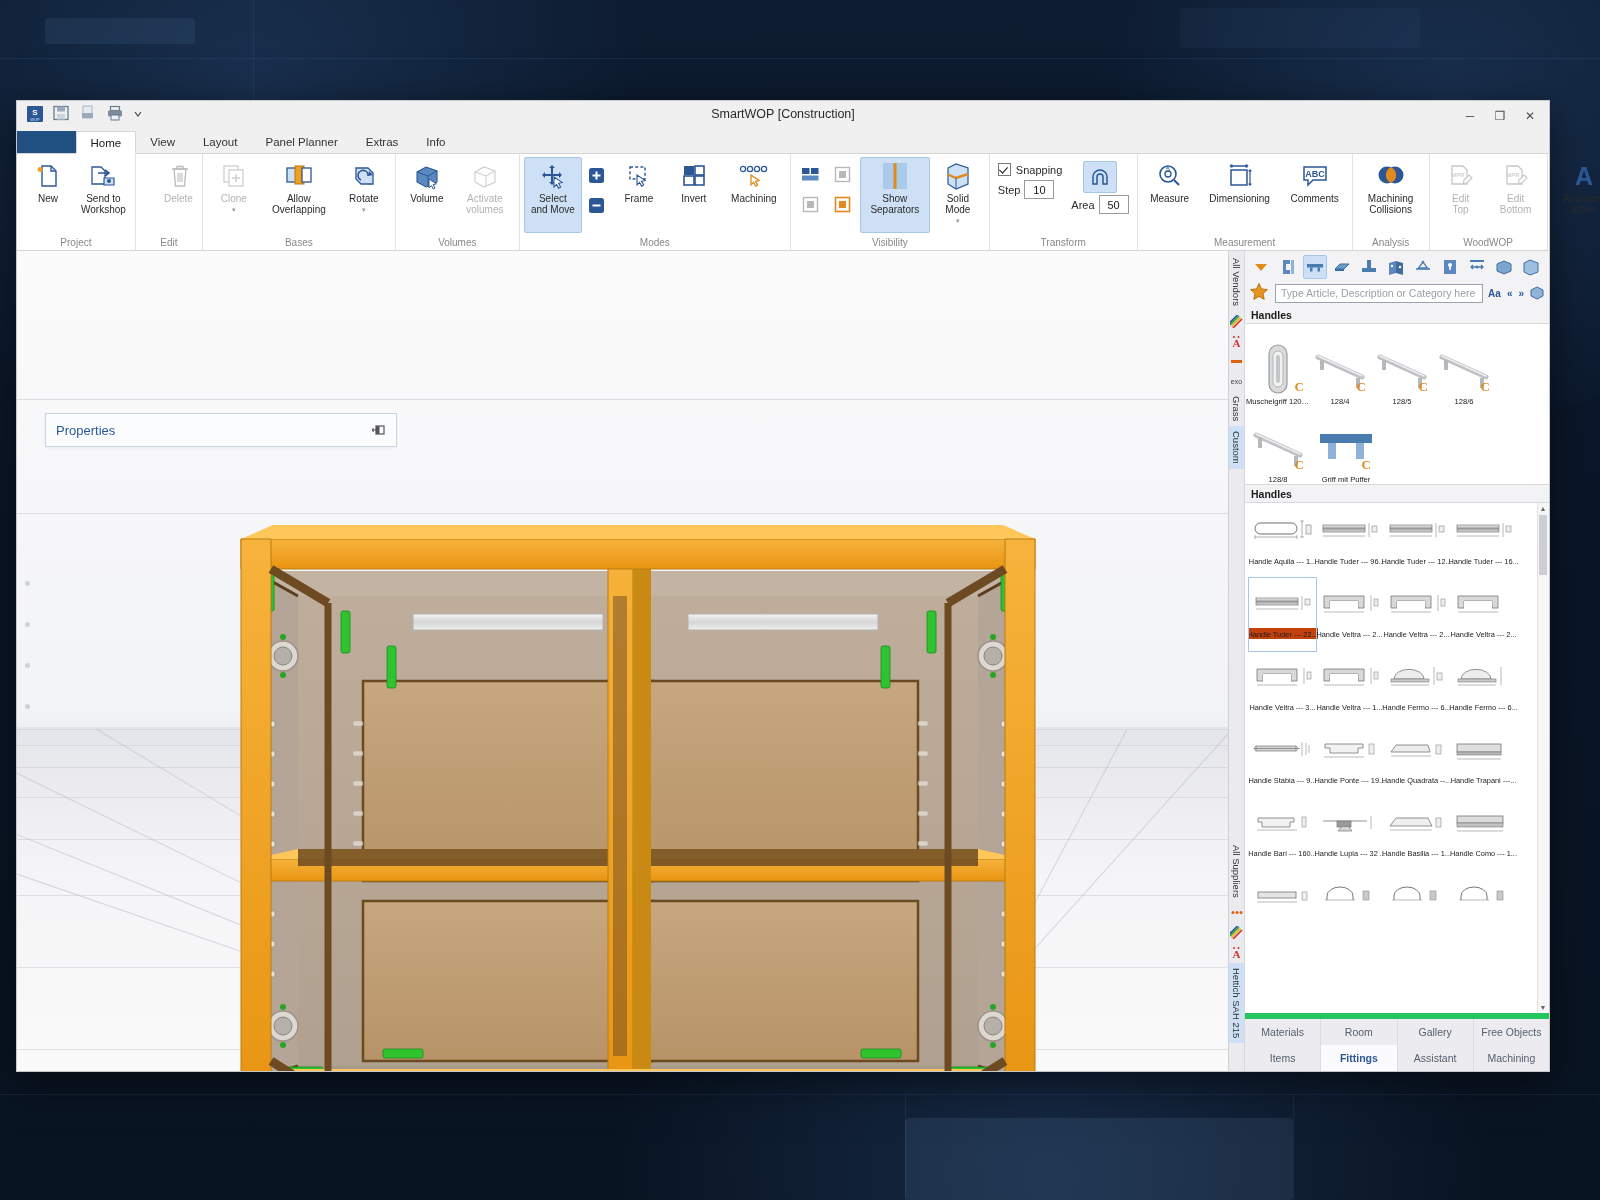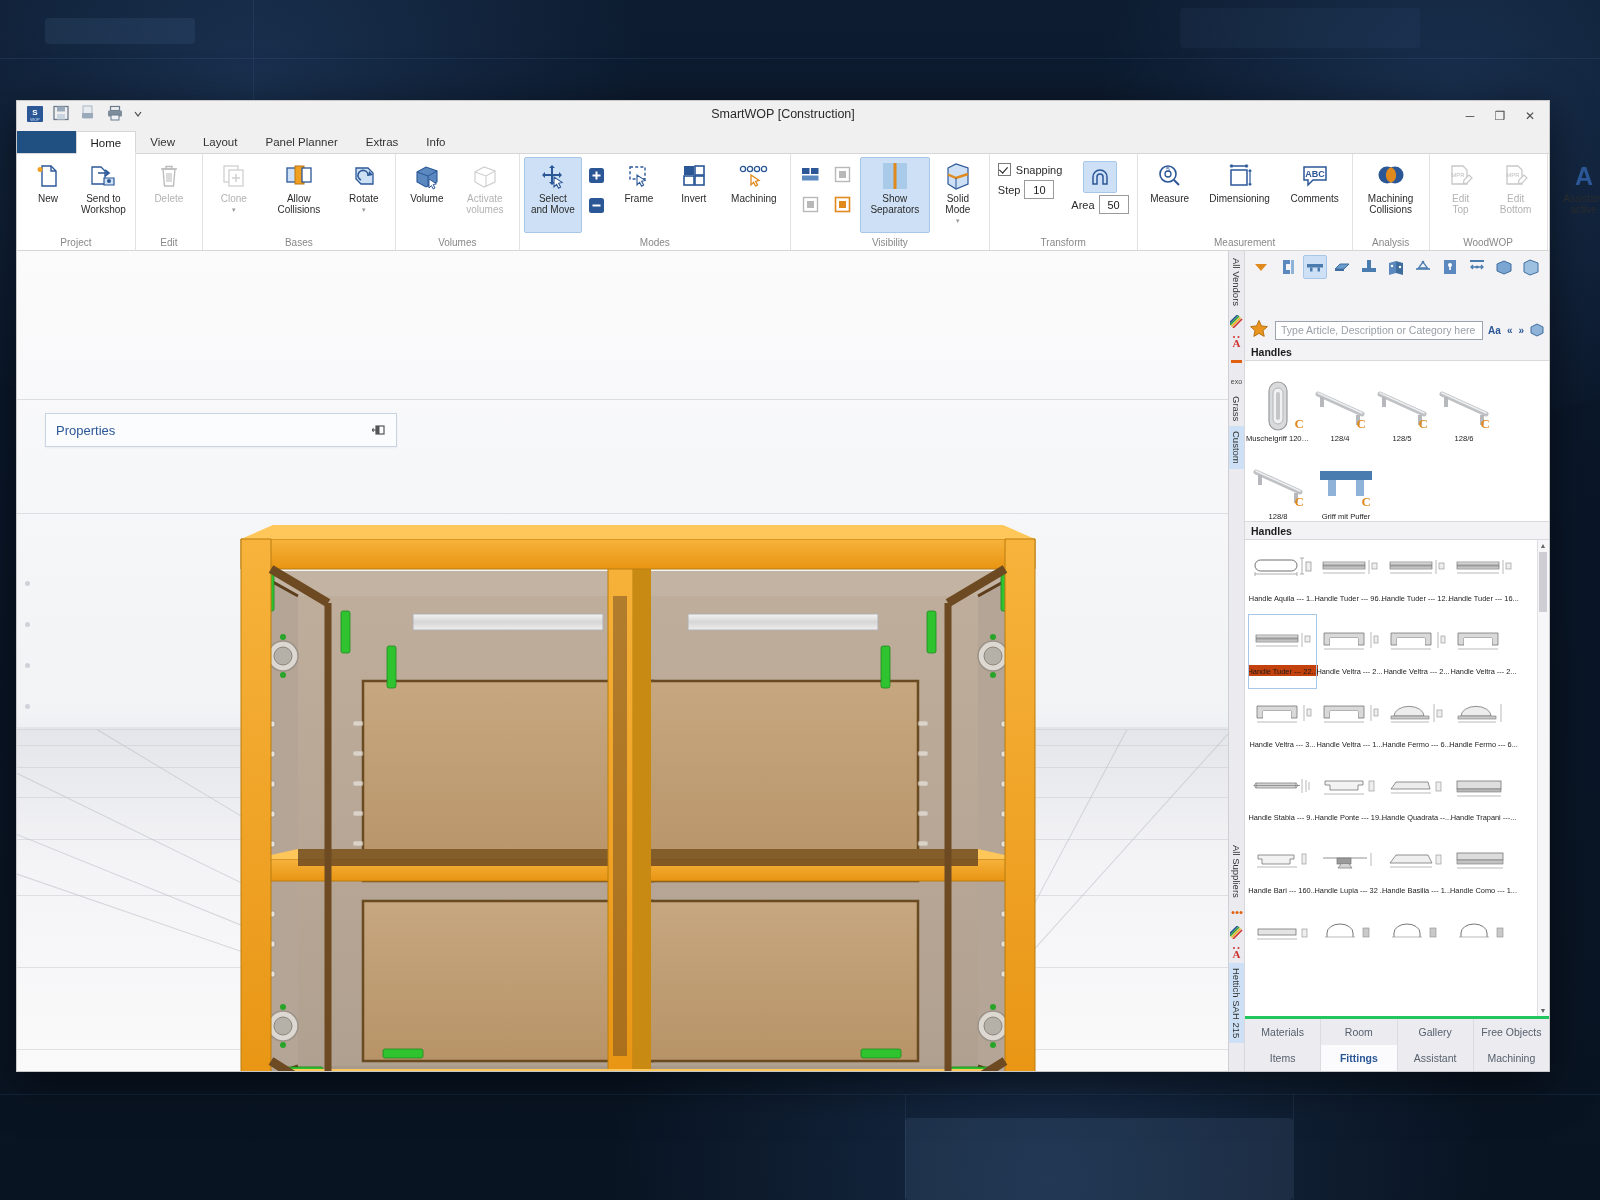--- a/index.html
+++ b/index.html
@@ -101,21 +101,21 @@
   .vtab{writing-mode:vertical-rl;text-orientation:mixed;font-size:9.5px;color:#333;
      padding:5px 1px;text-align:center;line-height:13px;}
   .vtab.sel{background:#cde0f5;}
   .vico{height:16px;display:flex;align-items:center;justify-content:center;font-size:9px;margin:2px 0;}
   .catmain{flex:1 1 auto;display:flex;flex-direction:column;min-width:0;}
   .cattop{padding:3px 4px 0;}
   .icorow{display:flex;align-items:center;gap:3px;height:26px;overflow:hidden;}
   .icorow .ci{width:22px;height:22px;display:flex;align-items:center;justify-content:center;
      border:1px solid transparent;border-radius:2px;flex:0 0 auto;}
   .icorow .ci.sel{background:#cde0f5;border-color:#a7c7e8;}
-  .searchrow{display:flex;align-items:center;gap:4px;height:26px;margin-top:37px;}
+  .searchrow{display:flex;align-items:center;gap:4px;height:26px;}
   .searchrow .star{width:22px;height:22px;flex:0 0 auto;}
   .searchbox{flex:1 1 auto;height:17px;border:1px solid #9aa3ae;background:#fff;
      font-size:10.5px;color:#9aa0a8;display:flex;align-items:center;padding:0 5px;}
   .srtool{font-size:10px;color:#2b5797;padding:0 1px;flex:0 0 auto;font-weight:bold;}
   .cathdr{font-size:10.5px;font-weight:bold;color:#1b1b1b;padding:3px 6px 2px;
      border-bottom:1px solid #d9d9dd;}
   .favsec{background:#fff;border-bottom:1px solid #d9d9dd;padding:4px 2px 0;}
   .fgrid{display:flex;flex-wrap:wrap;}
   .fcell{width:62px;height:78px;display:flex;flex-direction:column;align-items:center;
      justify-content:flex-end;position:relative;}
@@ -131,21 +131,21 @@
   .lcell .art{height:50px;width:100%;display:flex;align-items:center;justify-content:center;}
   .lcell .cap{font-size:7.4px;color:#1b1b1b;text-align:center;width:70px;
      white-space:nowrap;overflow:hidden;line-height:9px;padding-top:2px;}
   .lcell.sel .cap{background:#c2410c;}
   .lcell.sel{outline:1px solid #a7c7e8;}
   .vscroll{position:absolute;right:0;top:0;bottom:0;width:11px;background:#f6f6f8;
      border-left:1px solid #e0e0e4;}
   .vscroll .thumb{position:absolute;left:1px;width:8px;top:12px;height:60px;background:#cdcdd3;}
   .vscroll .ar{position:absolute;left:0;width:10px;height:11px;font-size:7px;color:#666;
      display:flex;align-items:center;justify-content:center;}
-  .btabs{flex:0 0 auto;border-top:3px solid #22c55e;background:#ececf0;}
+  .btabs{flex:0 0 auto;border-top:6px solid #22c55e;background:#ececf0;}
   .btrow{display:flex;}
   .btrow .bt{flex:1;text-align:center;font-size:10.5px;color:#56606d;padding:7px 0;
      border-right:1px solid #dcdce0;}
   .btrow .bt:last-child{border-right:none;}
   .btrow .bt.sel{background:#fbfbfd;color:#2b5797;font-weight:bold;}
 
   
   svg{display:block;}
 </style>
 </head>
@@ -245,21 +245,21 @@
           </div>
           <div class="lbl">Send to
 Workshop</div>
         </div>
       </div>
       <div class="glabel">Project</div>
     </div>
 
     <div class="rgroup">
       <div class="ritems">
-        <div class="btn dis" style="min-width:48px;">
+        <div class="btn dis" style="min-width:48px;align-items:flex-end;">
           <div class="ico">
             <svg width="26" height="28" viewBox="0 0 26 28">
               <path d="M7 7 h12 l-1.5 17 h-9 z" fill="none" stroke="#bdbdbd" stroke-width="1.4"></path>
               <path d="M5 7 h16 M10 4.5 h6 v2.5 h-6 z" fill="none" stroke="#bdbdbd" stroke-width="1.4"></path>
               <path d="M11 11 v9 M13 11 v9 M15 11 v9" stroke="#bdbdbd" stroke-width="1.1"></path>
             </svg>
           </div>
           <div class="lbl">Delete</div>
         </div>
       </div>
@@ -281,21 +281,21 @@
         </div>
         <div class="btn" style="min-width:64px;">
           <div class="ico">
             <svg width="30" height="28" viewBox="0 0 30 28">
               <rect x="3" y="6" width="14" height="14" fill="#cde0f5" stroke="#2b5797" stroke-width="1.3"></rect>
               <rect x="11" y="4" width="9" height="18" fill="#f0a01e" stroke="#b77512" stroke-width="1"></rect>
               <rect x="18" y="6" width="9" height="14" fill="#fff" stroke="#2b5797" stroke-width="1.3"></rect>
             </svg>
           </div>
           <div class="lbl">Allow
-Collisions</div>
+Overlapping</div>
         </div>
         <div class="btn">
           <div class="ico">
             <svg width="28" height="28" viewBox="0 0 28 28">
               <path d="M6 6 h12 l5 5 v11 h-12 l-5 -5 z" fill="#cde0f5" stroke="#2b5797" stroke-width="1.3"></path>
               <path d="M11 18 a5 5 0 1 1 7 -4" fill="none" stroke="#2b5797" stroke-width="1.6"></path>
               <path d="M19 9 l-1 5 l5 -1 z" fill="#2b5797"></path>
             </svg>
           </div>
           <div class="lbl">Rotate</div>

